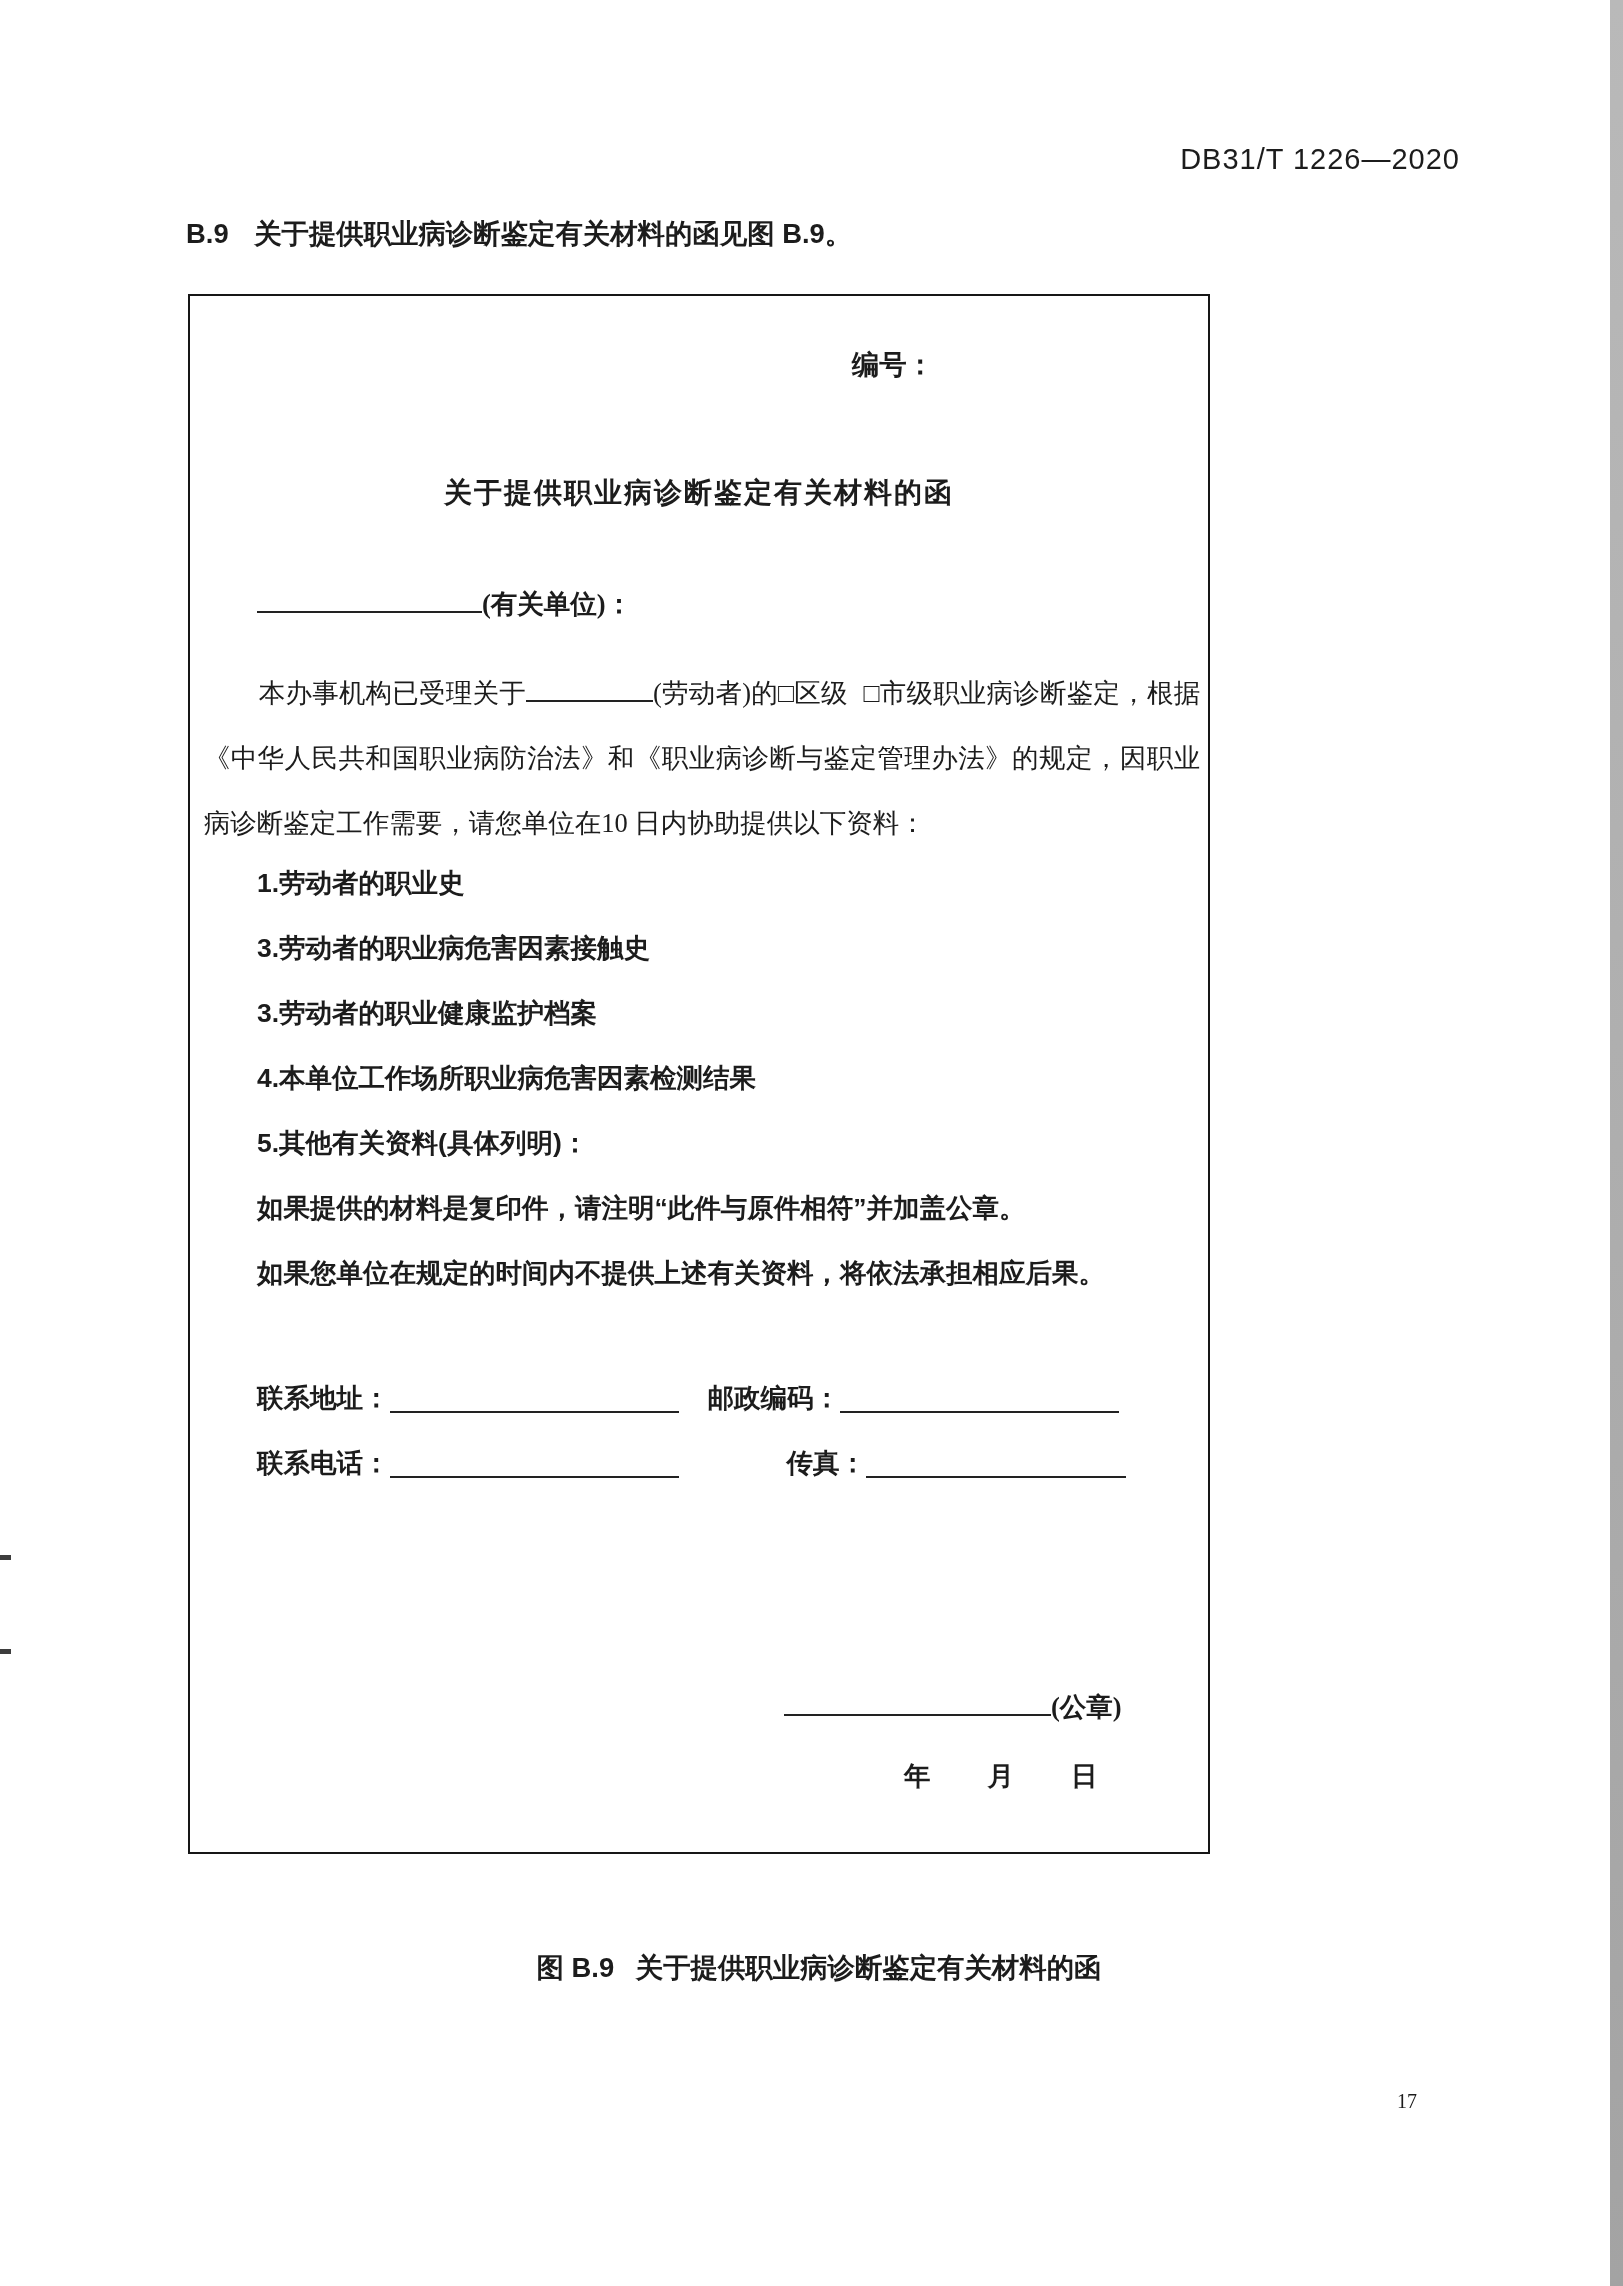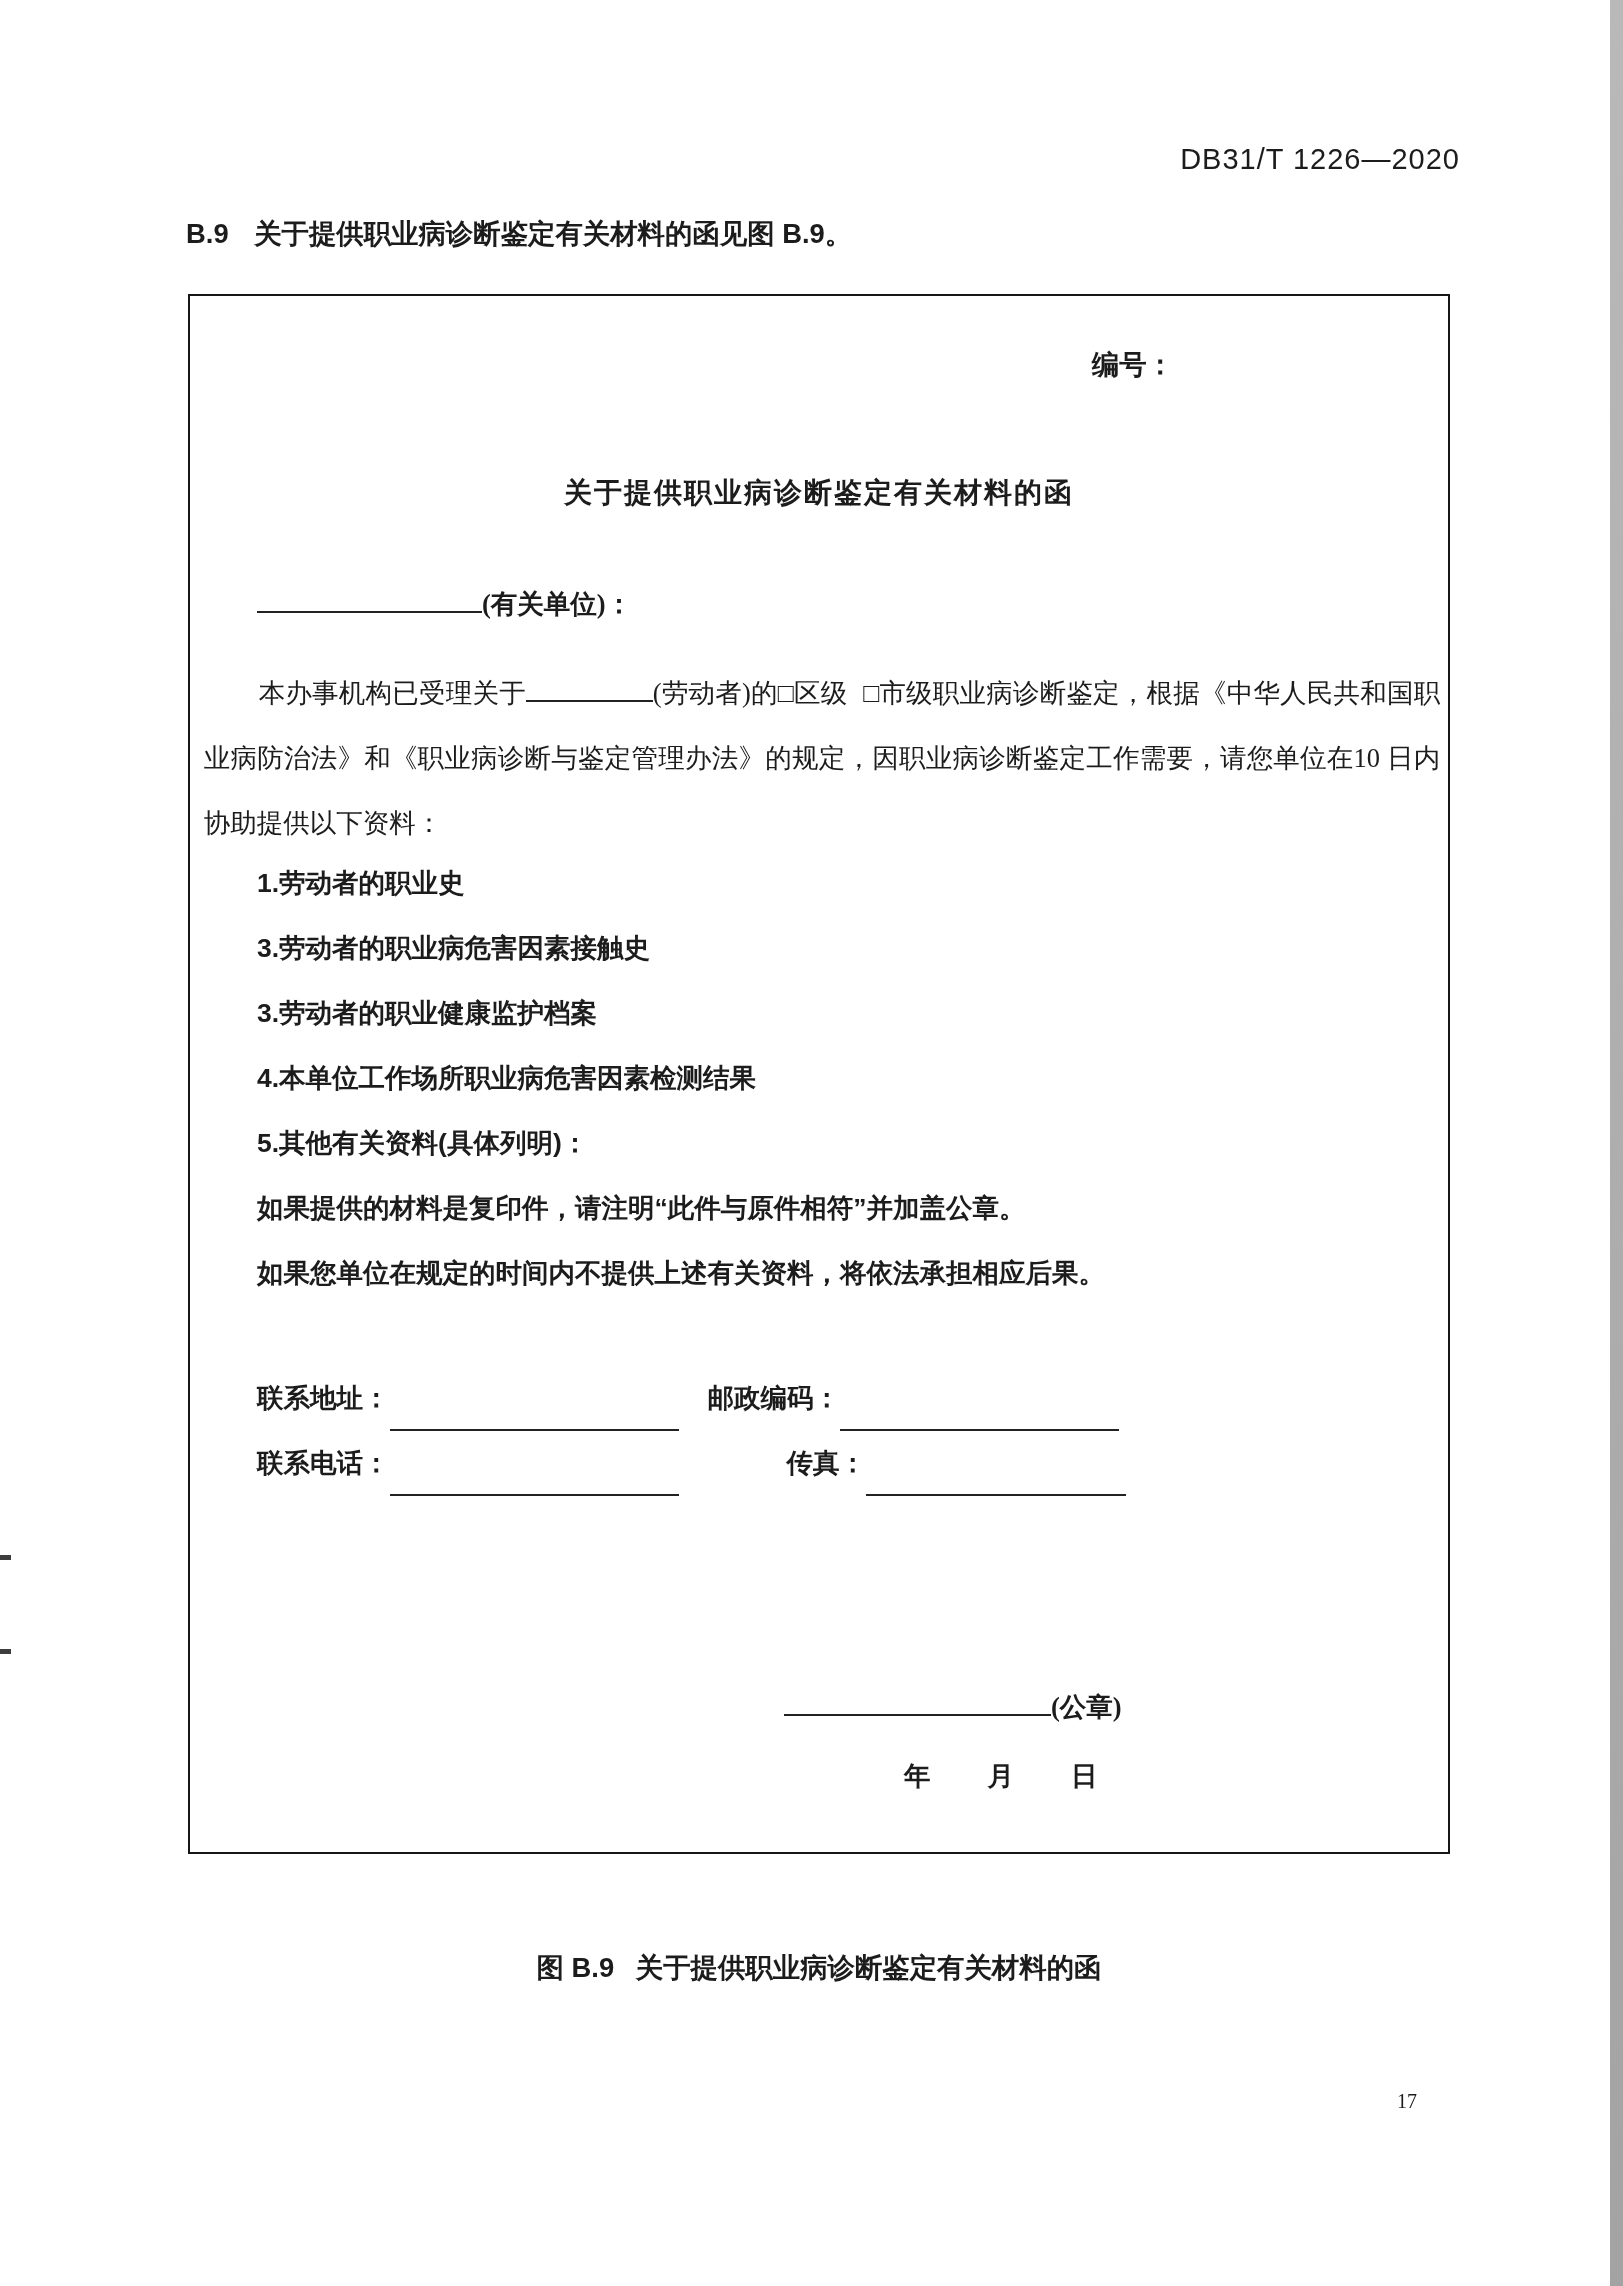--- a/index.html
+++ b/index.html
@@ -19,21 +19,21 @@
     font-weight:400;font-size:29px;letter-spacing:1px;margin-left:28px;
   }
   .section-heading{
     position:absolute;top:216px;left:186px;
     font-size:27.4px;
   }
   .section-heading .sec-label{margin-right:25.5px;}
 
   .form-box{
     position:absolute;left:188px;top:294px;
-    width:1262px;height:1560px;
+    width:1022px;height:1560px;
     border:2.9px solid #161616;
     box-sizing:border-box;
     font-size:26.5px;
   }
   .number-line{
     position:absolute;top:51px;right:274px;
     font-size:27.4px;
   }
   .form-title{
     position:absolute;top:178px;left:0;width:100%;
@@ -68,21 +68,21 @@
   .form-list{
     position:absolute;top:555px;left:67px;right:59px;
     line-height:65px;
   }
   .form-list .item{font-weight:700;}
 
   .contact{
     position:absolute;top:1070px;left:67px;
     line-height:65px;
   }
-  .contact-row{display:flex;align-items:flex-end;font-weight:700;}
+  .contact-row{display:flex;align-items:center;font-weight:700;}
   .gap30{width:29px;}
   .gap110{width:108px;}
 
   .signature-line{
     position:absolute;top:1390px;left:594px;
     font-weight:700;
   }
   .date-line{
     position:absolute;top:1462px;left:714px;
     display:flex;gap:57px;

